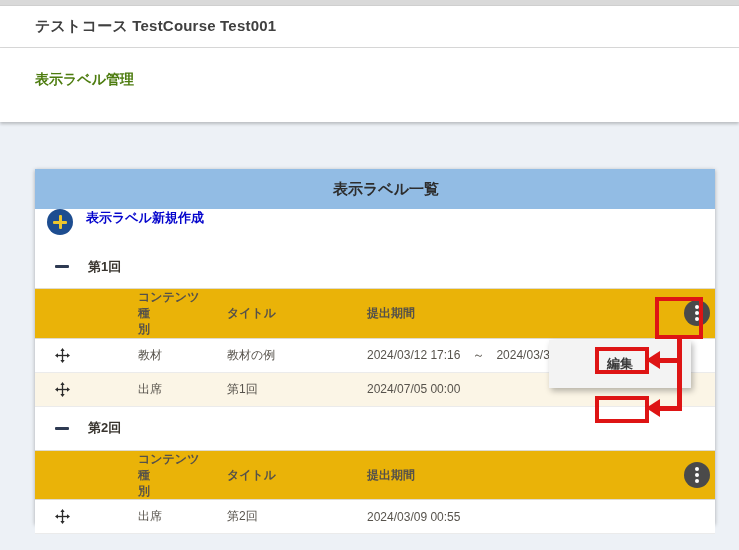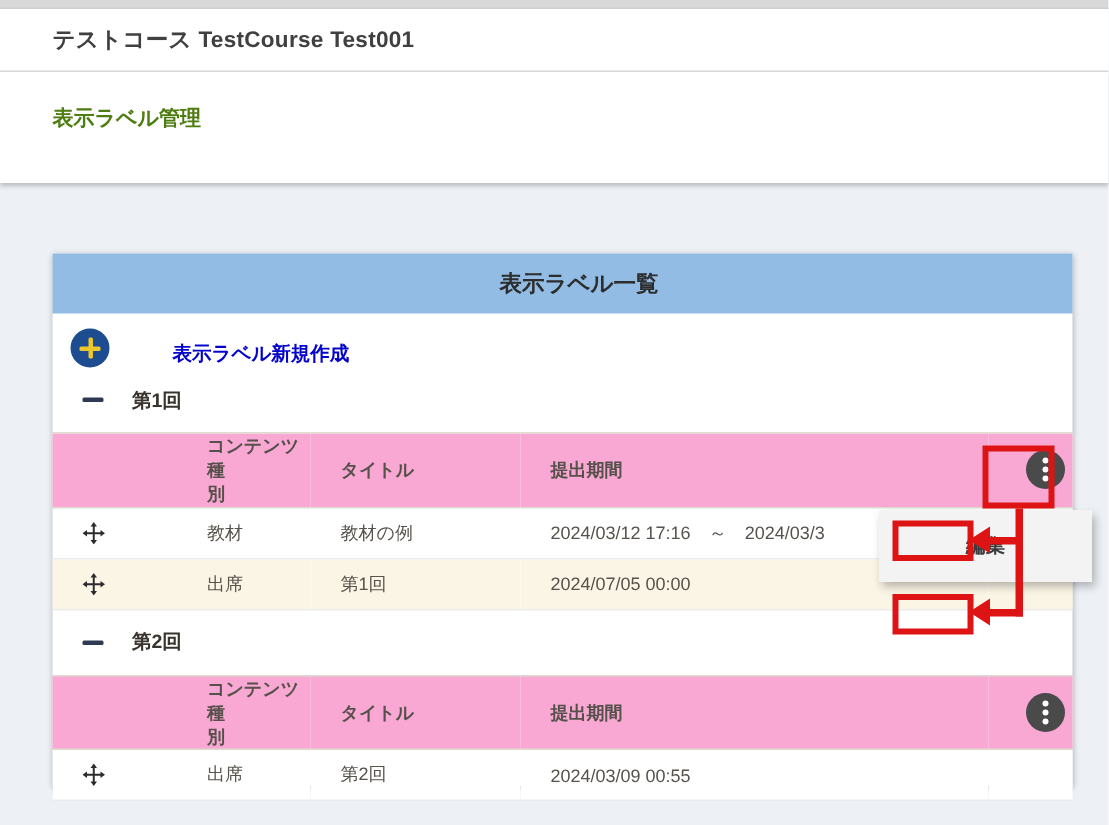--- a/index.html
+++ b/index.html
@@ -26,21 +26,21 @@
 
   
   .panel {
     position: absolute; left: 35px; top: 169px; width: 680px; height: 355px;
     background: #ffffff; box-shadow: 0 1px 4px rgba(0,0,0,.30); z-index: 1;
   }
   .panel-head {
     height: 40px; background: #92bce4; display: flex; align-items: center;
     padding-left: 22px; font-size: 15px; font-weight: bold; color: #2d2d2d; justify-content: center;
   }
-  .create-row { height: 36px; display: flex; align-items: flex-end; padding-left: 12px; gap: 29px; }
+  .create-row { height: 36px; display: flex; align-items: flex-start; padding-left: 12px; }
   .plus-circle {
     width: 26px; height: 26px; border-radius: 50%; background: #1d4d90;
     position: relative; flex: 0 0 auto; cursor: pointer;
   }
   .plus-circle::before, .plus-circle::after {
     content: ""; position: absolute; background: #edc62c; border-radius: 1px;
   }
   .plus-circle::before { left: 6px; top: 11.5px; width: 14px; height: 3px; }
   .plus-circle::after  { left: 11.5px; top: 6px; width: 3px; height: 14px; }
   .create-link {
@@ -51,21 +51,21 @@
   .minus-icon {
     width: 14px; height: 3px; background: #2e3a52; border-radius: 1px;
     flex: 0 0 auto; cursor: pointer;
   }
   .section-label { margin-left: 19px; font-size: 13px; font-weight: bold; color: #38342e; }
 
   
   table { width: 100%; border-collapse: collapse; table-layout: fixed; }
   col.c-handle { width: 83px; } col.c-type { width: 89px; }
   col.c-title { width: 140px; } col.c-kebab { width: 56px; }
-  tr.thead-row { background: #f9a8d4; border-top: 1px solid #dedbd0; border-bottom: 1px solid #dedbd0; }
+  tr.thead-row { background: #eab308; border-top: 1px solid #dedbd0; border-bottom: 1px solid #dedbd0; }
   tr.thead-row th {
     height: 47px; text-align: left; vertical-align: middle; padding-left: 20px;
     font-size: 12px; font-weight: bold; color: #55514a; line-height: 1.35;
   }
   th.th-type { white-space: pre-line; }
   tr.data-row td {
     height: 34px; vertical-align: middle; padding-left: 20px;
     font-size: 12px; color: #57534c; white-space: nowrap; overflow: hidden;
   }
   tr.data-row { border-bottom: 1px solid #ebebeb; background: #ffffff; }
@@ -74,21 +74,21 @@
   .move-icon { display: inline-block; vertical-align: middle; cursor: move; }
   .kebab-btn {
     width: 26px; height: 26px; border-radius: 50%; background: #4a4a4a;
     display: flex; flex-direction: column; align-items: center; justify-content: center;
     gap: 2px; margin: 0 auto; cursor: pointer; border: none;
   }
   .kebab-btn i { width: 4px; height: 4px; border-radius: 50%; background: #ffffff; }
 
   
   .ctx-menu {
-    position: absolute; left: 586px; top: 340px; width: 142px; z-index: 5;
+    position: absolute; left: 549px; top: 340px; width: 142px; z-index: 5;
     box-shadow: 2px 3px 6px rgba(0,0,0,.28);
   }
   .ctx-item {
     display: flex; align-items: center; justify-content: center;
     font-size: 13px; font-weight: bold; color: #3a3a3a; cursor: pointer;
   }
   .ctx-item.edit { height: 48px; background: #f3f3f3; }
   .ctx-item.del  { height: 47px; background: #e7e7e7; }
 
   

